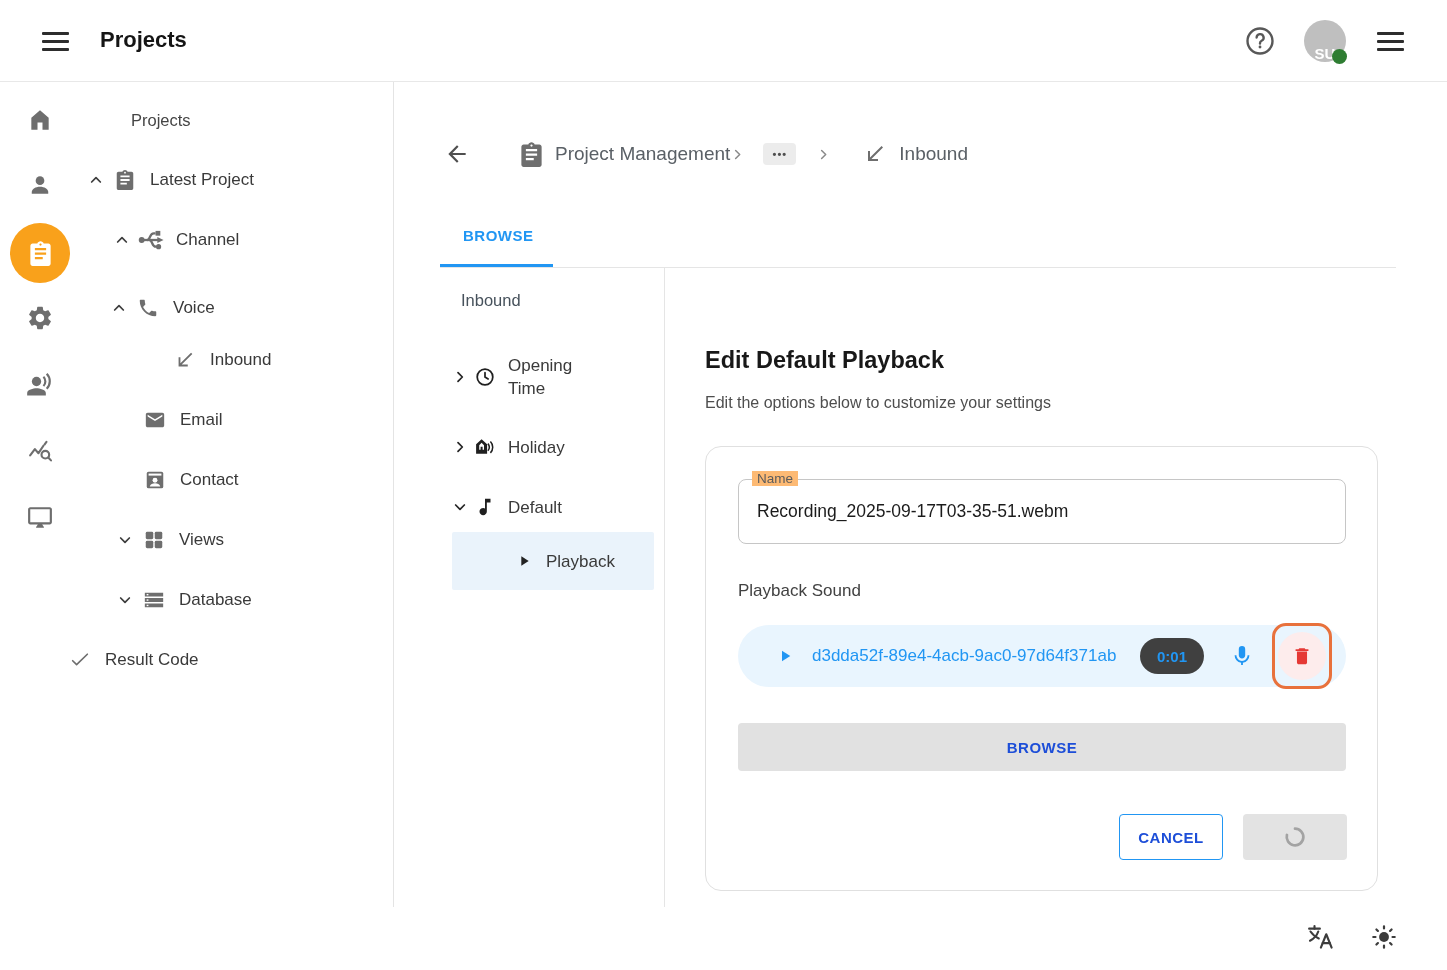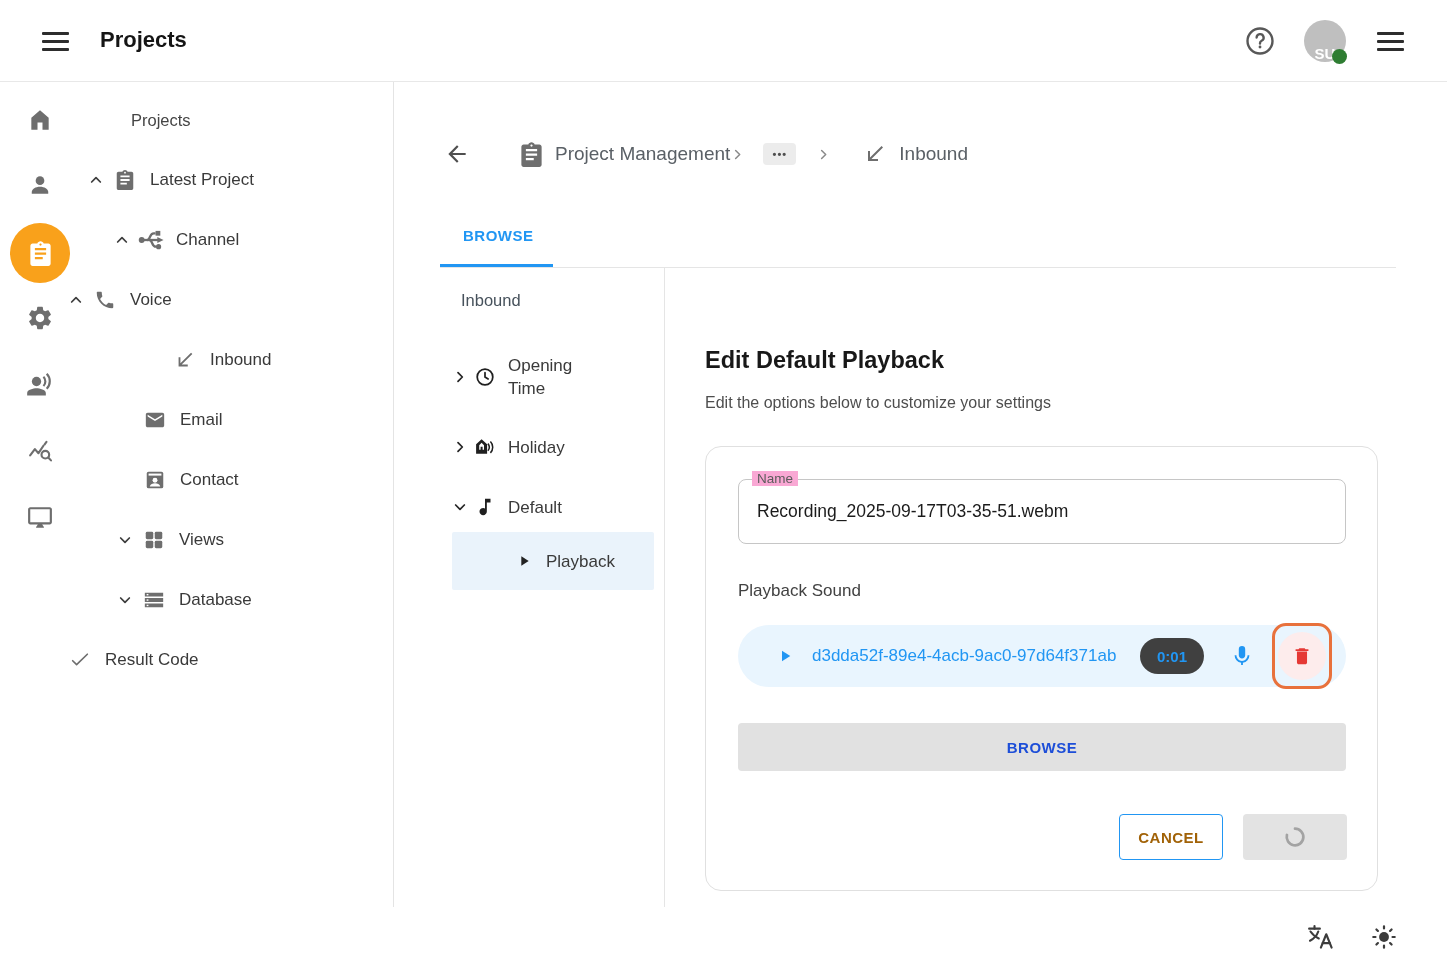--- a/index.html
+++ b/index.html
@@ -44,32 +44,32 @@
 .sn-chev { width:16px; margin-right:6px; color:#262626; flex:none; }
 .sn-icon { width:22px; margin-right:12px; color:#1f1f1f; flex:none; display:flex; justify-content:center; }
 .sn-label { font-size:17px; color:#3a3a3a; line-height:23px; }
 .sn-selected { background:#eaf3fb; border-radius:2px; }
 
 
 .page-h1 { position:absolute; left:705px; top:347px; font-size:23.5px; font-weight:700; color:#181818; }
 .page-sub { position:absolute; left:705px; top:394px; font-size:16px; color:#4e4e4e; }
 .card { position:absolute; left:705px; top:446px; width:673px; height:445px; border:1px solid #e0e0e0; border-radius:16px; background:#fff; }
 .name-field { position:absolute; left:32px; top:32px; width:608px; height:65px; border:1px solid #c6c6c6; border-radius:8px; }
-.name-label { position:absolute; left:13px; top:-9px; background:#f9a8d4; padding:0 5px; font-size:13.5px; color:#5c5c5c; }
+.name-label { position:absolute; left:13px; top:-9px; background:#fdba74; padding:0 5px; font-size:13.5px; color:#5c5c5c; }
 .name-input { width:100%; height:100%; border:none; outline:none; background:transparent; padding:0 18px; font-family:"Liberation Sans",sans-serif; font-size:17.5px; color:#1b1b1b; }
 .ps-label { position:absolute; left:32px; top:134px; font-size:17px; color:#424242; }
 .player { position:absolute; left:32px; top:178px; width:608px; height:62px; border-radius:31px; background:#e9f5fe; }
 .play-btn { position:absolute; left:38px; top:22px; color:#2196f3; cursor:pointer; }
 .pfile { position:absolute; left:74px; top:0; height:62px; line-height:62px; font-size:17px; color:#2196f3; max-width:324px; white-space:nowrap; overflow:hidden; cursor:pointer; }
 .pill { position:absolute; left:402px; top:13px; width:64px; height:36px; background:#404040; border-radius:18px; display:flex; align-items:center; justify-content:center; font-size:15px; font-weight:700; color:#2196f3; }
 .mic { position:absolute; left:492px; top:19px; color:#2196f3; cursor:pointer; }
 .annot { position:absolute; left:534px; top:-2px; width:60px; height:66px; border:3px solid #e8713c; border-radius:14px; display:flex; align-items:center; justify-content:center; }
 .trash-btn { width:48px; height:48px; border-radius:50%; background:#fdecec; display:flex; align-items:center; justify-content:center; color:#e53935; cursor:pointer; }
 .browse { position:absolute; left:32px; top:276px; width:608px; height:48px; background:#e1e1e1; border:none; border-radius:4px; font-family:"Liberation Sans",sans-serif; font-size:15px; font-weight:700; letter-spacing:.5px; color:#1d4ed8; cursor:pointer; }
-.cancel { position:absolute; left:413px; top:367px; width:104px; height:46px; background:#fff; border:1px solid #2196f3; border-radius:4px; font-family:"Liberation Sans",sans-serif; font-size:15px; font-weight:700; letter-spacing:.5px; color:#a16207; cursor:pointer; }
+.cancel { position:absolute; left:413px; top:367px; width:104px; height:46px; background:#fff; border:1px solid #2196f3; border-radius:4px; font-family:"Liberation Sans",sans-serif; font-size:15px; font-weight:700; letter-spacing:.5px; color:#1d4ed8; cursor:pointer; }
 .spinbtn { position:absolute; left:537px; top:367px; width:104px; height:46px; background:#e3e3e3; border:none; border-radius:4px; display:flex; align-items:center; justify-content:center; cursor:default; }
 .corner { position:absolute; display:flex; align-items:center; justify-content:center; color:#3c3c3c; cursor:pointer; }
 </style>
 </head>
 <body>
 
 <header class="topbar">
   <div class="abs" style="left:42px;top:32px;">
     <div class="burger">
         <span></span>
@@ -174,21 +174,21 @@
           </g>
           <circle cx="3.4" cy="12" r="2.7" fill="currentColor"></circle>
           <rect x="16.2" y="3.6" width="4.4" height="4.4" fill="currentColor"></rect>
           <circle cx="19" cy="18.2" r="2.4" fill="currentColor"></circle>
           <path d="M17.8 9.3 23.6 12l-5.8 2.7z" fill="currentColor"></path>
         </svg>
       </span>
     <span class="tlabel">Channel</span>
   </div>
 
-  <div class="trow" style="top:188px;padding-left:68px">
+  <div class="trow" style="top:196px;padding-left:111px">
     <span class="chev">
         <svg width="16" height="16" viewBox="0 0 24 24" fill="none" stroke="currentColor" stroke-width="2.6" stroke-linecap="round" stroke-linejoin="round">
           <path d="M5.5 15 12 8.5 18.5 15"></path>
         </svg>
       </span>
     <span class="ticon">
         <svg width="22" height="22" viewBox="0 0 24 24" fill="currentColor">
           <path d="M6.62 10.79c1.44 2.83 3.76 5.14 6.59 6.59l2.2-2.2c.27-.27.67-.36 1.02-.24 1.12.37 2.33.57 3.57.57.55 0 1 .45 1 1V20c0 .55-.45 1-1 1-9.39 0-17-7.61-17-17 0-.55.45-1 1-1h3.5c.55 0 1 .45 1 1 0 1.25.2 2.45.57 3.57.11.35.03.74-.25 1.02z"></path>
         </svg>
       </span>

